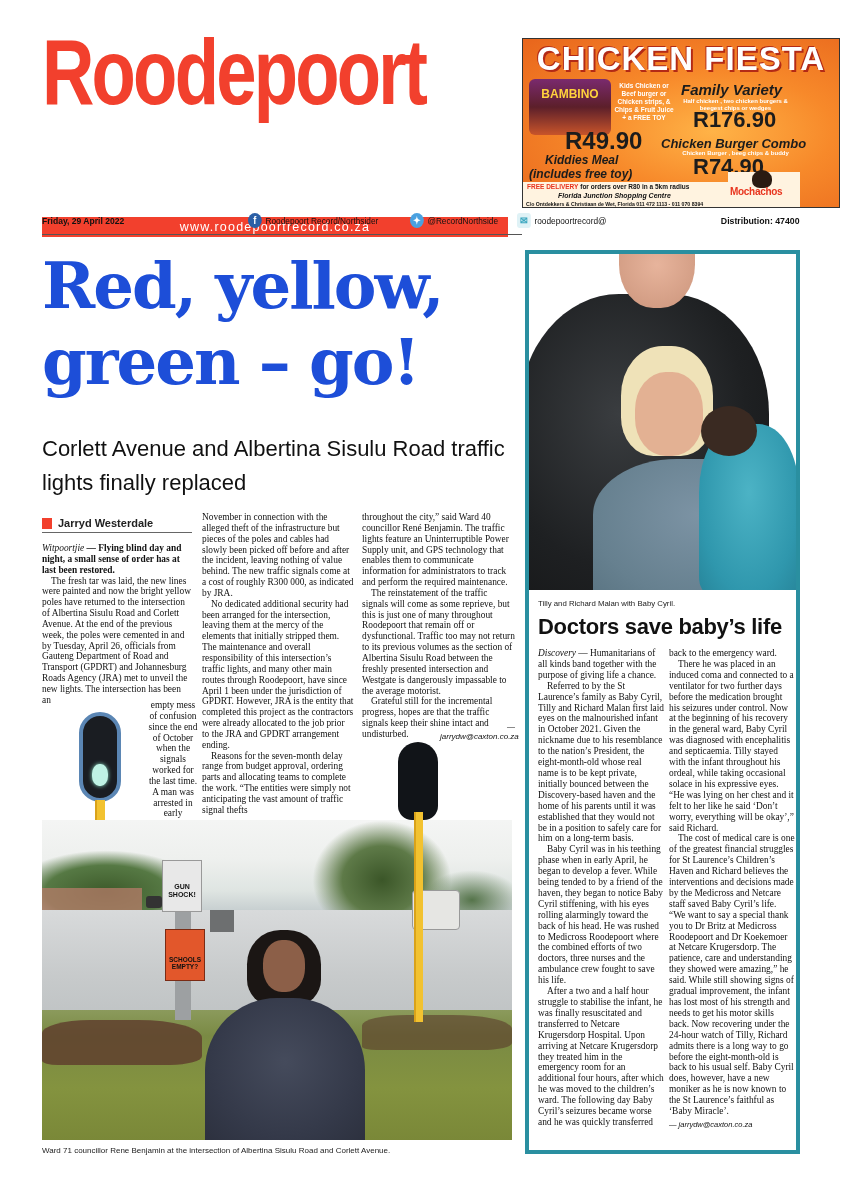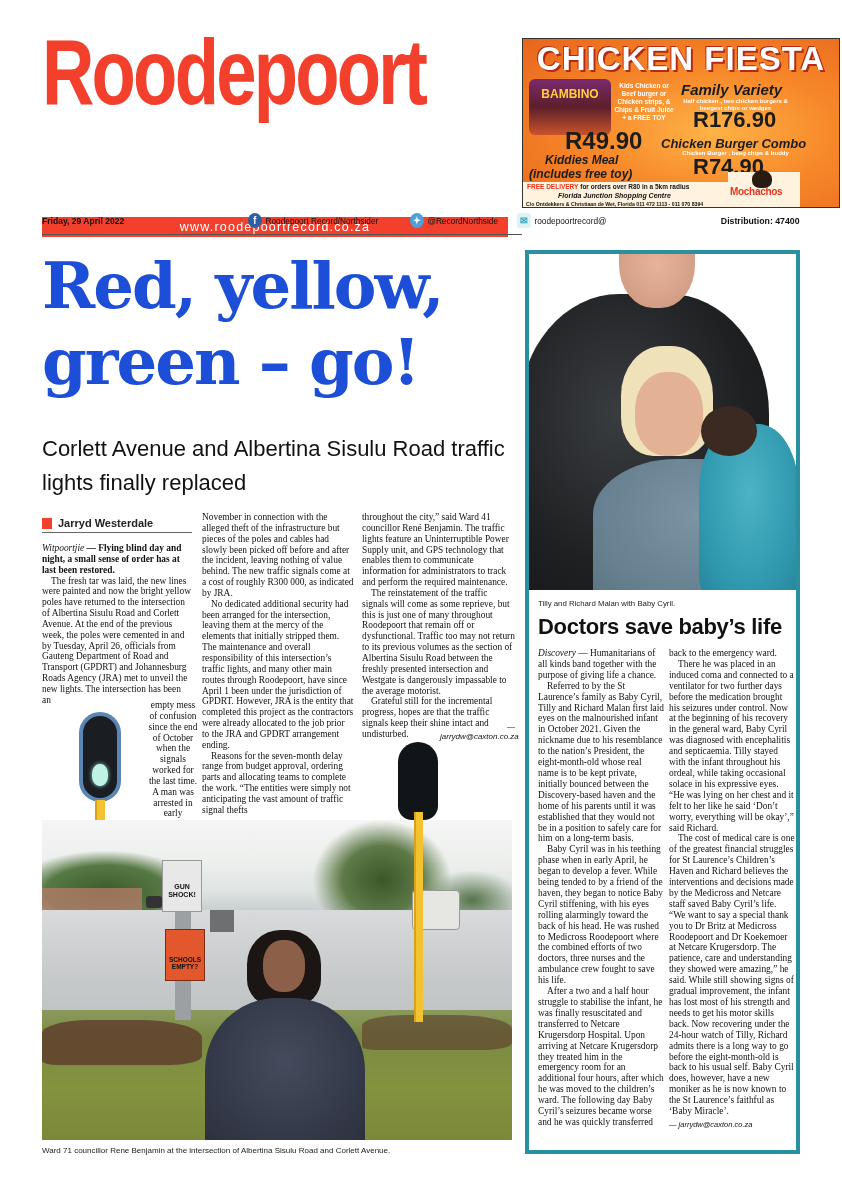--- a/index.html
+++ b/index.html
@@ -213,21 +213,21 @@
 </div>
 <div class="tl1-pole"></div>
 
 <div class="col col2">
   <p class="noind">November in connection with the alleged theft of the infrastructure but pieces of the poles and cables had slowly been picked off before and after the incident, leaving nothing of value behind. The new traffic signals come at a cost of roughly R300 000, as indicated by JRA.</p>
   <p>No dedicated additional security had been arranged for the intersection, leaving them at the mercy of the elements that initially stripped them. The maintenance and overall responsibility of this intersection’s traffic lights, and many other main routes through Roodepoort, have since April 1 been under the jurisdiction of GPDRT. However, JRA is the entity that completed this project as the contractors were already allocated to the job prior to the JRA and GPDRT arrangement ending.</p>
   <p>Reasons for the seven-month delay range from budget approval, ordering parts and allocating teams to complete the work. “The entities were simply not anticipating the vast amount of traffic signal thefts</p>
 </div>
 
 <div class="col col3">
-  <p class="noind">throughout the city,” said Ward 41 councillor René Benjamin. The traffic lights feature an Uninterruptible Power Supply unit, and GPS technology that enables them to communicate information for administrators to track and perform the required maintenance.</p>
+  <p class="noind">throughout the city,” said Ward 40 councillor René Benjamin. The traffic lights feature an Uninterruptible Power Supply unit, and GPS technology that enables them to communicate information for administrators to track and perform the required maintenance.</p>
   <p>The reinstatement of the traffic signals will come as some reprieve, but this is just one of many throughout Roodepoort that remain off or dysfunctional. Traffic too may not return to its previous volumes as the section of Albertina Sisulu Road between the freshly presented intersection and Westgate is dangerously impassable to the average motorist.</p>
   <p>Grateful still for the incremental progress, hopes are that the traffic signals keep their shine intact and undisturbed.</p>
 </div>
 <div class="col col3b">— jarrydw@caxton.co.za</div>
 
 <div class="photo-main">
   <div class="pm-trees-l"></div>
   <div class="pm-trees-r"></div>
   <div class="pm-trees-r2"></div>
   <div class="pm-fence-l"></div>

